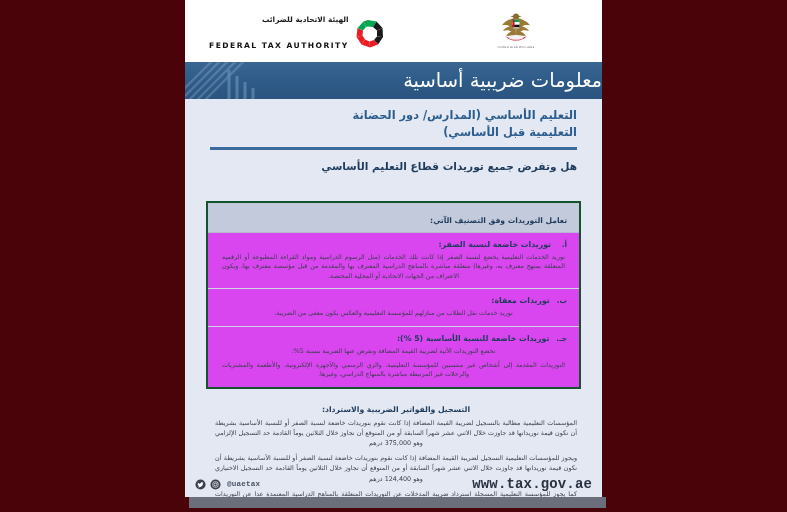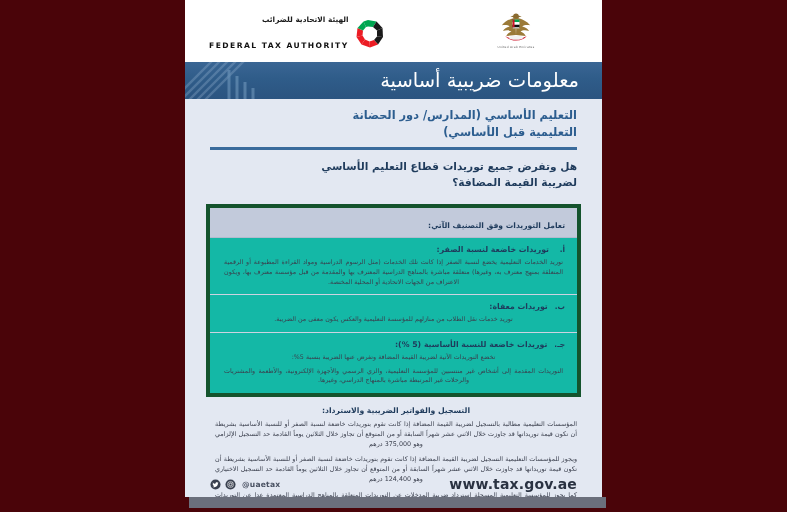--- a/index.html
+++ b/index.html
@@ -102,21 +102,20 @@
 
   
   .title-banner {
     position: relative;
     height: 37px;
     background: linear-gradient(180deg, #3a6694 0%, #2f5c89 45%, #2b5480 100%);
     overflow: hidden;
     display: flex;
     align-items: center;
     justify-content: flex-end;
-    padding-right: 23px;
     box-sizing: border-box;
   }
   .banner-stripes {
     position: absolute;
     left: -6px;
     top: -8px;
     width: 130px;
     height: 56px;
     opacity: 0.55;
   }
@@ -161,23 +160,23 @@
   .question {
     font-size: 10.6px;
     color: #1f3b5c;
     font-weight: bold;
     line-height: 1.5;
     letter-spacing: 0.1px;
   }
 
   
   .card {
-    margin: 4px 21px;
-    background: #14b8a6;
-    border: 4px solid #14532d;
+    margin: 16px 21px;
+    background: #d946ef;
+    border: 2px solid #14532d;
     direction: rtl;
   }
   .card-head {
     background: #c2cadb;
     padding: 5px 12px 5px 12px;
     text-align: right;
     border-bottom: 1px solid #b2bace;
   }
   .card-head-text {
     font-size: 7.6px;
@@ -247,22 +246,23 @@
   }
   .footer {
     position: absolute;
     left: 0;
     bottom: 0;
     width: 100%;
     height: 26px;
     display: flex;
     align-items: center;
     justify-content: space-between;
-    padding: 0 25px;
+    padding: 0 10px;
     box-sizing: border-box;
+    font-family: Liberation Mono, monospace;
   }
   .social {
     display: flex;
     align-items: center;
     gap: 4px;
   }
   .social-handle {
     font-size: 7.6px;
     color: #4a5263;
     font-weight: bold;
@@ -355,21 +355,20 @@
     </div>
 
     <div class="subtitle-zone">
       <div class="subtitle">التعليم الأساسي (المدارس/ دور الحضانة</div>
       <div class="subtitle">التعليمية قبل الأساسي)</div>
       <div class="blue-rule"></div>
     </div>
 
     <div class="question-zone">
       <div class="question">هل وتفرض جميع توريدات قطاع التعليم الأساسي</div>
-      <div class="question">لضريبة القيمة المضافة؟</div>
     </div>
 
     <div class="card">
       <div class="card-head">
         <span class="card-head-text">تعامل التوريدات وفق التصنيف الآتي:</span>
       </div>
 
       <div class="card-row">
         <div class="row-title">
           <span class="row-marker">أ.</span>

